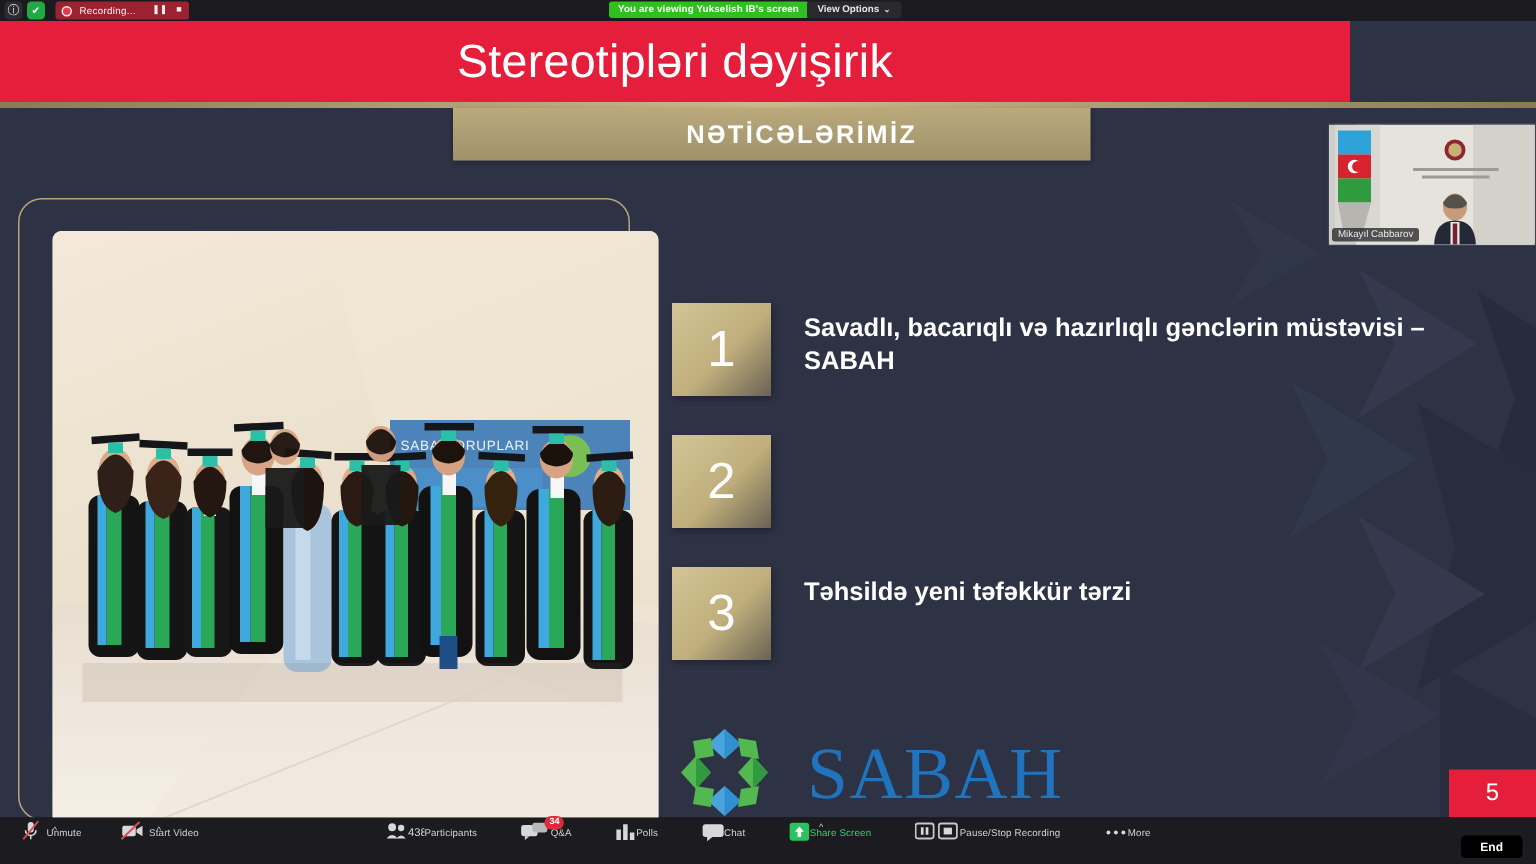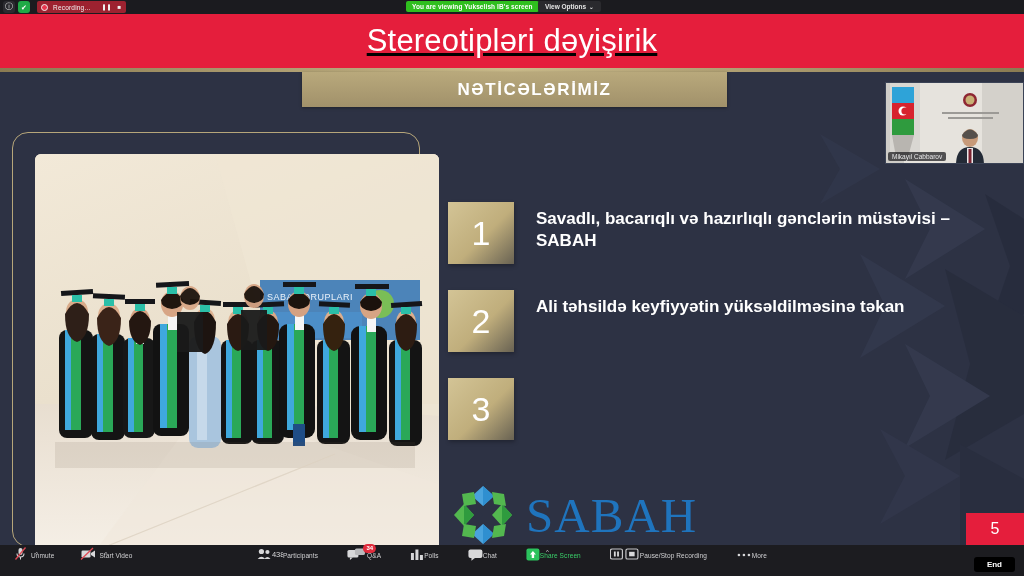--- a/index.html
+++ b/index.html
@@ -45,24 +45,23 @@
   }
   .view-options .caret { font-size:5.5px; margin-left:3px; }
 
   
   .slide {
     position:absolute; top:14px; left:0; width:1024px; height:531px;
     background:#2d3244; overflow:hidden;
   }
 
   .slide-header {
-    position:absolute; top:0; left:0; width:1024px; height:54px;
+    position:absolute; top:0; left:0; width:900px; height:54px;
     background:#e51e3c; display:flex; align-items:center; justify-content:center;
     z-index:5;
-    text-decoration:underline;
   }
   .slide-title {
     color:#ffffff; font-size:31px; font-weight:400; letter-spacing:.2px;
   }
   .gold-strip {
     position:absolute; top:54px; left:0; width:1024px; height:4px;
     background:linear-gradient(90deg,#8a7b52,#cbbb8b,#8a7b52); z-index:5;
   }
   .gold-banner {
     position:absolute; top:58px; left:302px; width:425px; height:35px;
@@ -97,21 +96,21 @@
     box-shadow:1px 2px 4px rgba(0,0,0,.28);
   }
   .num-box span { color:#fff; font-size:34px; font-weight:300; line-height:1; }
   .point-text {
     color:#ffffff; font-size:17px; font-weight:bold; line-height:1.28;
     margin-left:22px; padding-top:6px; max-width:420px;
   }
 
   
   .sabah-logo { position:absolute; top:470px; left:452px; z-index:8; display:flex; align-items:center; }
-  .sabah-word { color:#1f74bd; font-family:"Liberation Serif", serif; font-size:49px; letter-spacing:1px; margin-left:12px; line-height:1; }
+  .sabah-word { color:#1f74bd; font-family:"Liberation Serif", serif; font-size:49px; letter-spacing:1px; margin-left:24px; line-height:1; }
 
   .slide-num {
     position:absolute; right:0; bottom:0; width:58px; height:32px;
     background:#e51e3c; display:flex; align-items:center; justify-content:center;
     z-index:9;
   }
   .slide-num span { color:#fff; font-size:16px; }
 
   
   .zoom-bottom {
@@ -356,26 +355,26 @@
       <div class="point">
         <div class="num-box">
           <span>1</span>
         </div>
         <div class="point-text">Savadlı, bacarıqlı və hazırlıqlı gənclərin müstəvisi – SABAH</div>
       </div>
       <div class="point">
         <div class="num-box">
           <span>2</span>
         </div>
-        <div class="point-text">Ali təhsildə keyfiyyətin yüksəldilməsinə təkan</div>
       </div>
       <div class="point">
         <div class="num-box">
           <span>3</span>
         </div>
+        <div class="point-text">Təhsildə yeni təfəkkür tərzi</div>
       </div>
     </div>
 
     <div class="sabah-logo">
       <svg width="62" height="62" viewBox="0 0 62 62">
         <g>
           <polygon points="31,2 42,12 31,22 20,12" fill="#4aa3dd"></polygon>
           <polygon points="31,2 42,12 31,22" fill="#2f8fd0"></polygon>
           <polygon points="31,40 42,50 31,60 20,50" fill="#4aa3dd"></polygon>
           <polygon points="31,40 42,50 31,60" fill="#2f8fd0"></polygon>

